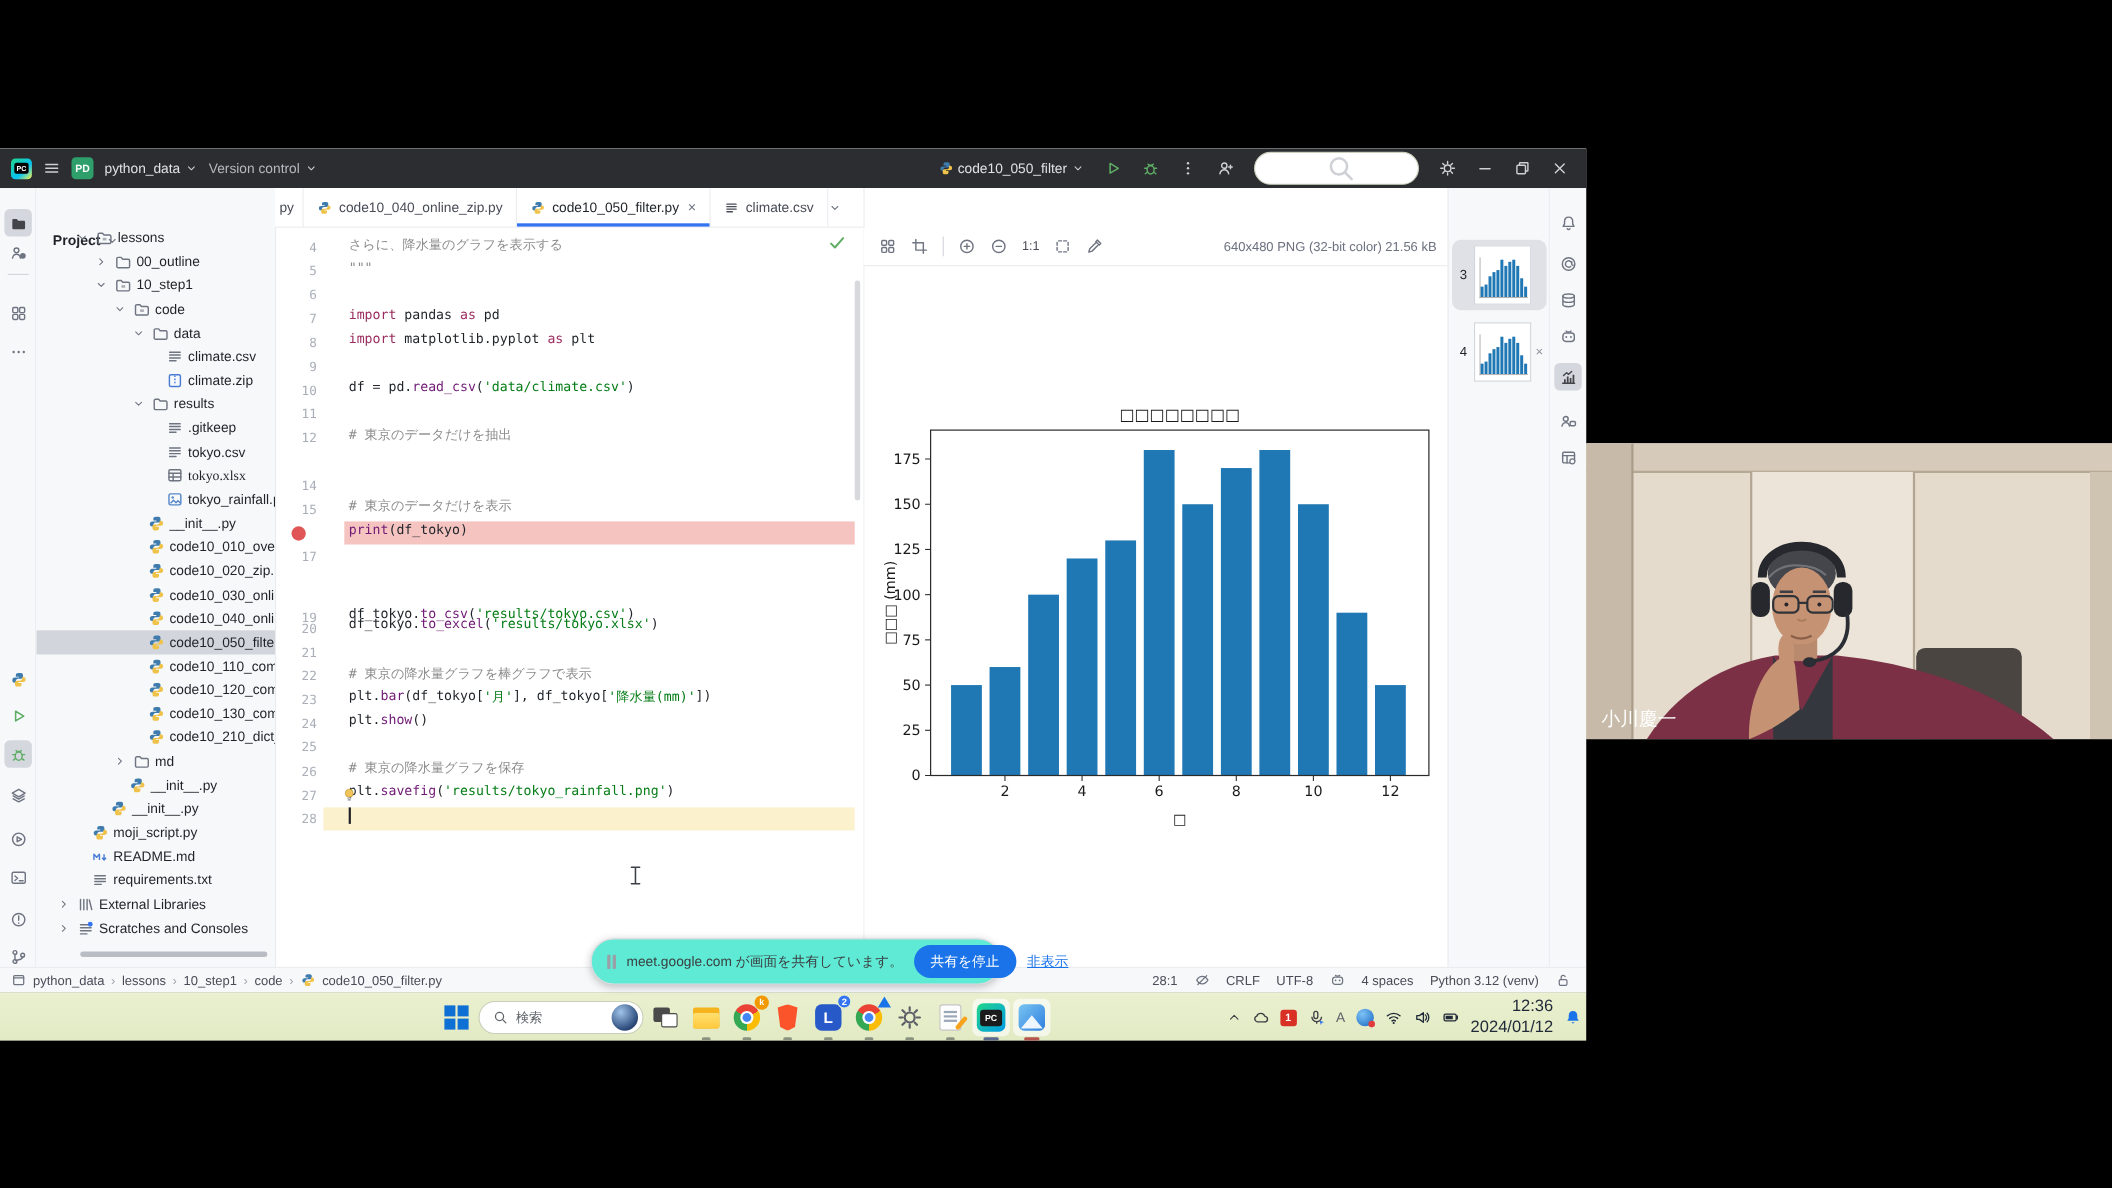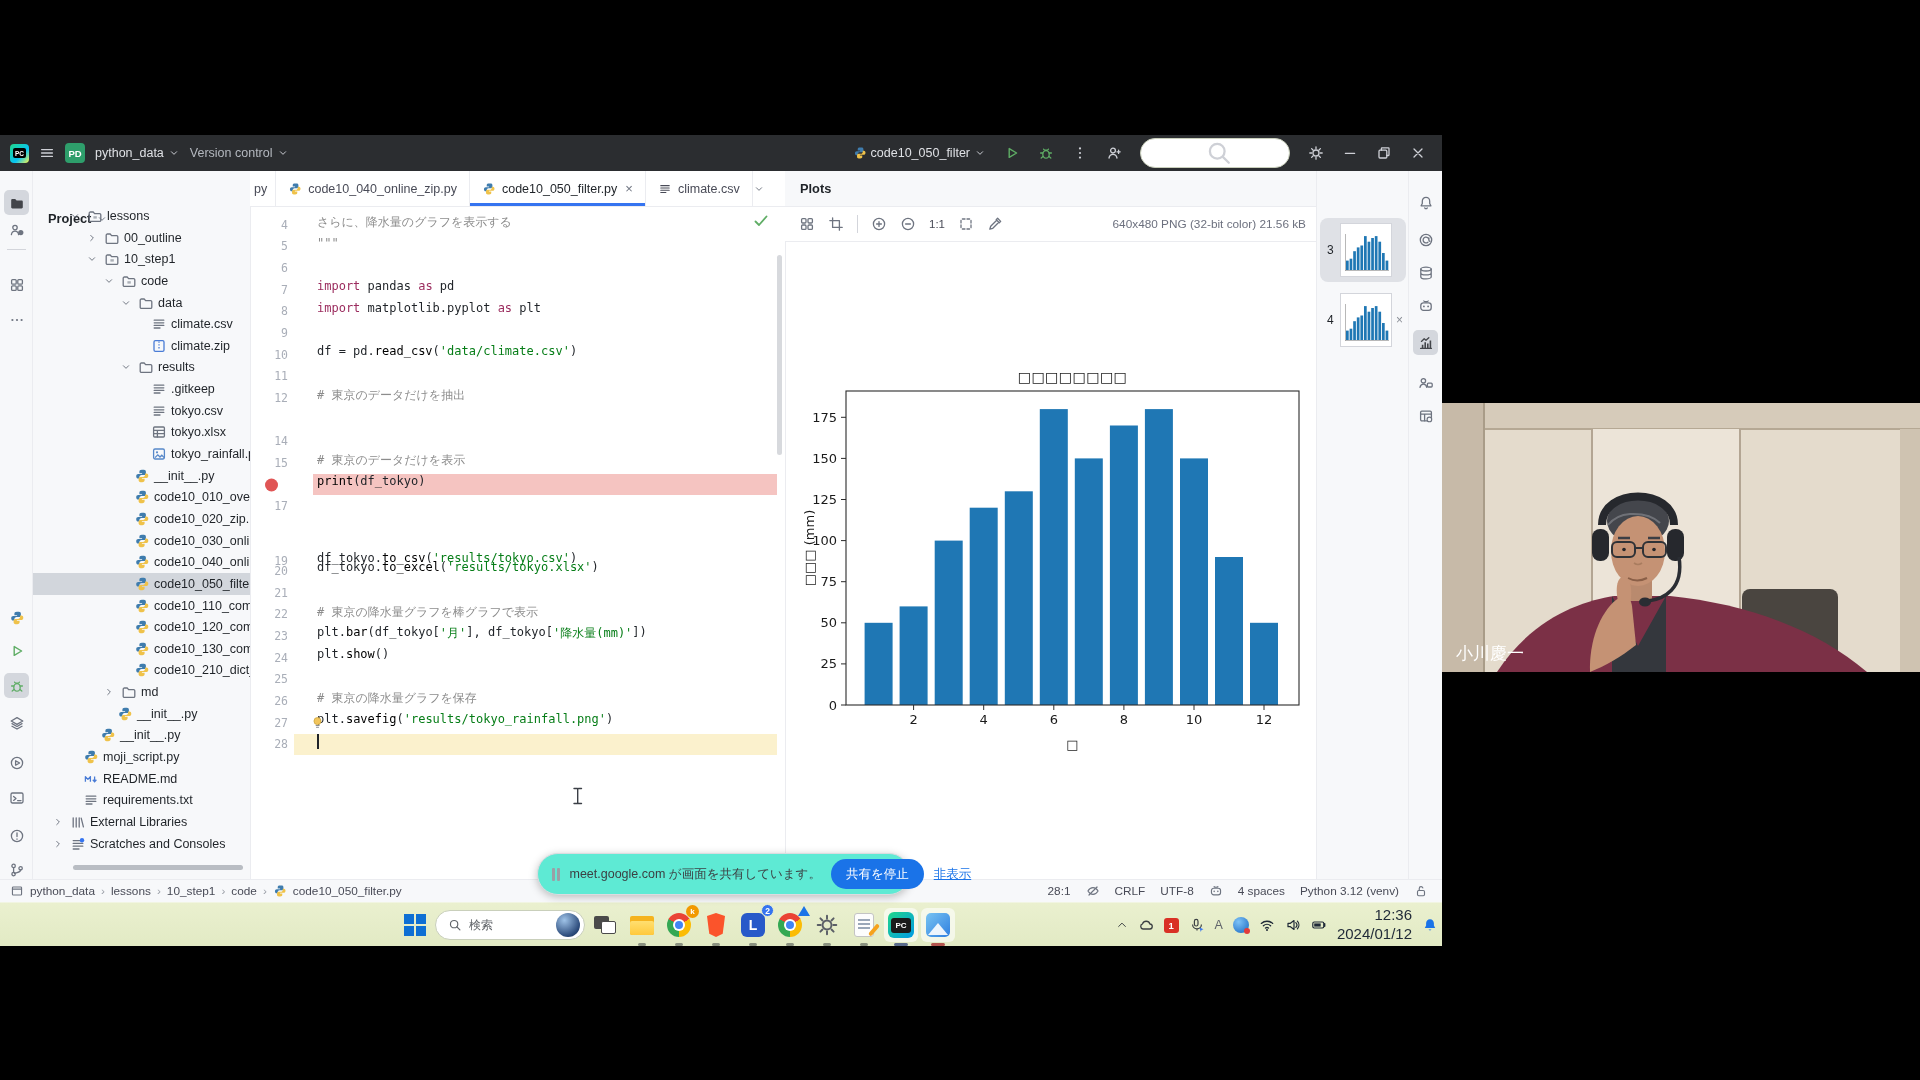--- a/index.html
+++ b/index.html
@@ -59,21 +59,21 @@
   
   #code{position:absolute;left:250px;top:72px;width:535px;height:672px;overflow:hidden;
         font-family:"DejaVu Sans Mono",monospace;font-size:12px;}
   .crow{position:absolute;left:0;right:0;height:21.65px;}
   .gut{position:absolute;left:8px;top:0;width:30px;height:100%;display:flex;align-items:center;justify-content:flex-end;
        color:#a9aeb8;font-size:11.5px;}
   .bpdot{position:absolute;left:15px;top:50%;transform:translateY(-50%);width:13px;height:13px;border-radius:50%;background:#e05555;}
   .ctext{position:absolute;left:63px;right:8px;top:0;height:100%;display:flex;align-items:flex-start;padding-left:4px;white-space:pre;}
   .ctext.hl-bp{background:#f5c4c1;}
   .ctext.hl-cur{background:#fbf1cd;left:44px;padding-left:23px;}
-  .c-kw{color:#9b2c5e;} .c-fn{color:#000000;} .c-str{color:#067d17;} .c-cmt{color:#8c8c8c;} .c-doc{color:#8c8c8c;} .c-pl{color:#1f2328;}
+  .c-kw{color:#9b2c5e;} .c-fn{color:#701a75;} .c-str{color:#067d17;} .c-cmt{color:#8c8c8c;} .c-doc{color:#8c8c8c;} .c-pl{color:#1f2328;}
   .caret{display:inline-block;width:1.6px;height:15px;background:#1f2328;}
   .bulb{position:absolute;left:60px;top:3px;width:15px;height:15px;z-index:2;}
   #checkmark{position:absolute;left:753px;top:78px;width:16px;height:16px;color:#5fad65;}
   #edscroll{position:absolute;left:777px;top:120px;width:5px;height:200px;background:#d7d9dd;border-radius:3px;}
   #ibeam{position:absolute;left:572px;top:652px;width:11px;height:18px;color:#3b3f46;}
   
   #plots-bg{position:absolute;left:785px;top:36px;width:531px;height:708px;background:#fff;border-left:1px solid #ebecf0;}
   #plotshead{position:absolute;left:785px;top:36px;width:531px;height:36px;background:#f7f8fa;border-bottom:1px solid #ebecf0;
              display:flex;align-items:center;padding-left:15px;font-size:12.8px;font-weight:bold;color:#1f2328;}
   #plotsbar{position:absolute;left:785px;top:72px;width:531px;height:35px;background:#fff;border-bottom:1px solid #ebecf0;
@@ -491,21 +491,21 @@
               <span class="tlabel">.gitkeep</span>
             </div>
             <div class="trow" style="top: 228.96px; padding-left: 118px;">
               <span class="icn">
                 <svg viewBox="0 0 16 16" xmlns="http://www.w3.org/2000/svg">
                   <path d="M3.2 4.2h9.6M3.2 6.8h9.6M3.2 9.4h9.6M3.2 12h5.8" stroke="currentColor" stroke-width="1.3" fill="none" stroke-linecap="round" stroke-linejoin="round"></path>
                 </svg>
               </span>
               <span class="tlabel">tokyo.csv</span>
             </div>
-            <div class="trow" style="top: 250.6px; padding-left: 118px;">
+            <div class="trow" style="top: 250.6px; padding-left: 118px; font-family: Liberation Serif, serif;">
               <span class="icn">
                 <svg viewBox="0 0 16 16" xmlns="http://www.w3.org/2000/svg">
                   <rect x="2.6" y="3" width="10.8" height="10" rx="1" stroke="currentColor" stroke-width="1.3" fill="none" stroke-linecap="round" stroke-linejoin="round"></rect>
                   <path d="M2.6 6.3h10.8M6.4 6.3V13M2.6 9.6h10.8" stroke="currentColor" stroke-width="1.3" fill="none" stroke-linecap="round" stroke-linejoin="round"></path>
                 </svg>
               </span>
               <span class="tlabel">tokyo.xlsx</span>
             </div>
             <div class="trow" style="top: 272.24px; padding-left: 118px;">
               <span class="icn">
@@ -846,23 +846,20 @@
         </div>
       <svg id="checkmark" viewBox="0 0 16 16">
         <path d="M2.5 8.5 6 12 13.5 3.5" stroke="currentColor" stroke-width="1.8" fill="none" stroke-linecap="round" stroke-linejoin="round"></path>
       </svg>
       <div id="edscroll"></div>
       <svg id="ibeam" viewBox="0 0 11 18">
         <path d="M2 1.5h3M6.5 1.5h3M5.7 1.5v15M2 16.5h3M6.5 16.5h3" stroke="currentColor" stroke-width="1.4" fill="none" stroke-linecap="round"></path>
       </svg>
 
       <div id="plots-bg"></div>
-      <div id="plotshead">
-          <span>Plots</span>
-        </div>
       <div id="plotsbar">
         <span class="icn" id="pt-grid">
             <svg viewBox="0 0 16 16" xmlns="http://www.w3.org/2000/svg">
               <rect x="2.6" y="2.6" width="4.4" height="4.4" rx="1" stroke="currentColor" stroke-width="1.3" fill="none" stroke-linecap="round" stroke-linejoin="round"></rect>
               <rect x="9" y="2.6" width="4.4" height="4.4" rx="1" stroke="currentColor" stroke-width="1.3" fill="none" stroke-linecap="round" stroke-linejoin="round"></rect>
               <rect x="2.6" y="9" width="4.4" height="4.4" rx="1" stroke="currentColor" stroke-width="1.3" fill="none" stroke-linecap="round" stroke-linejoin="round"></rect>
               <rect x="9" y="9" width="4.4" height="4.4" rx="1" stroke="currentColor" stroke-width="1.3" fill="none" stroke-linecap="round" stroke-linejoin="round"></rect>
             </svg>
           </span>
         <span class="icn" id="pt-crop">

